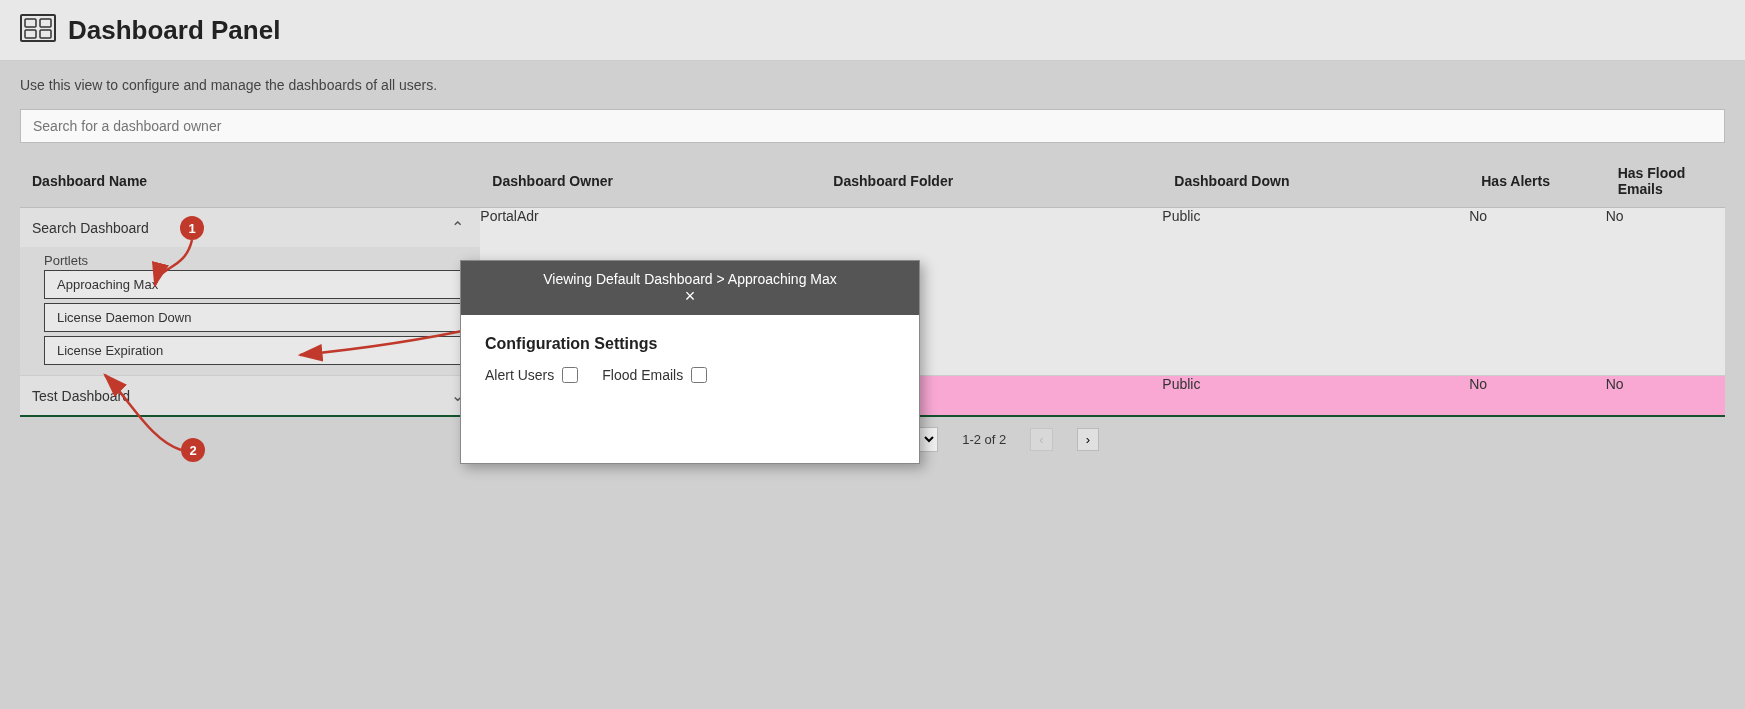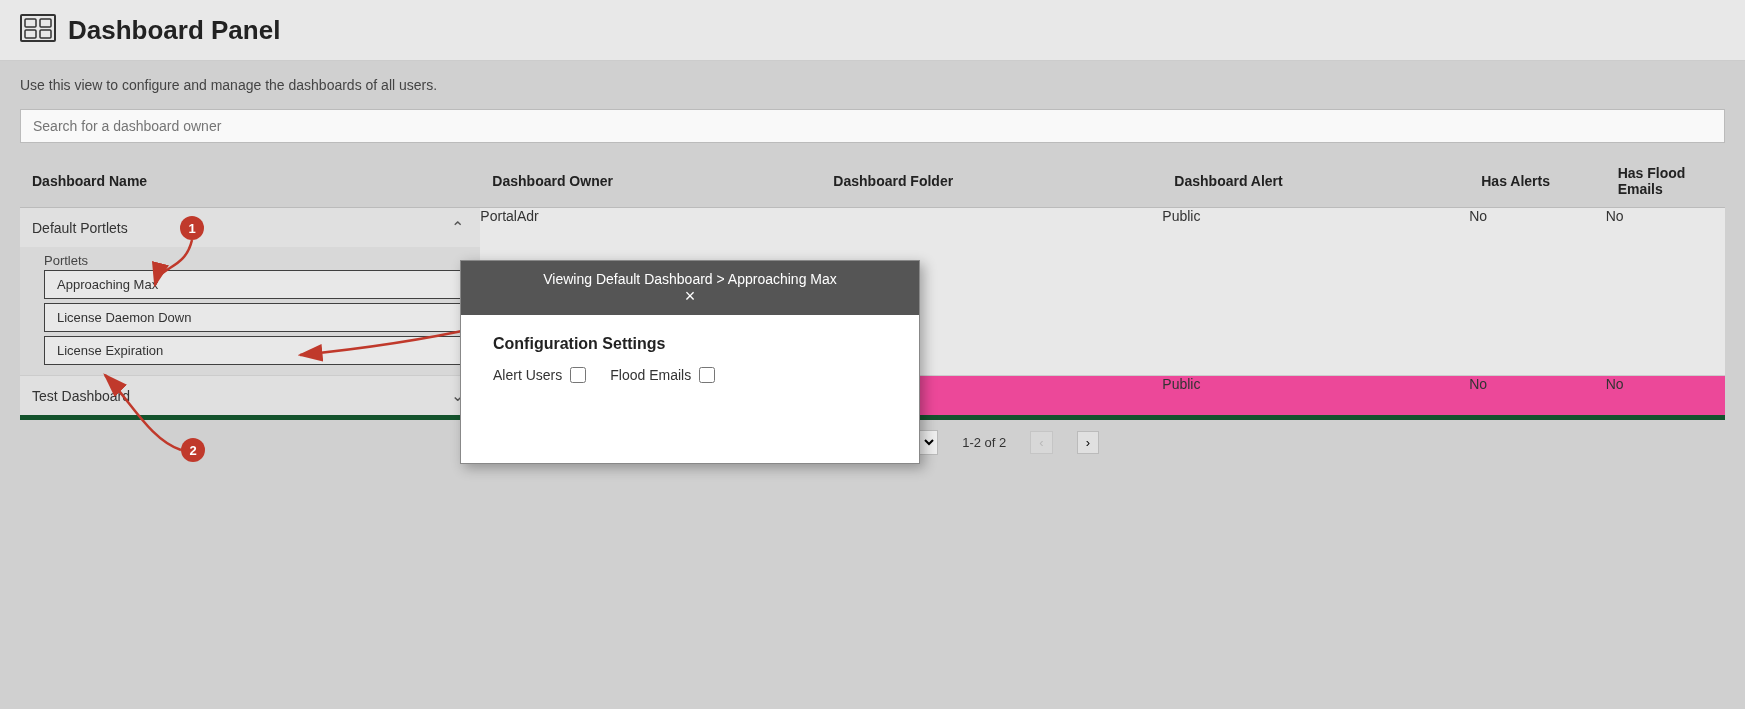--- a/index.html
+++ b/index.html
@@ -127,22 +127,22 @@
       background: #e8e8e8;
       border: 1px solid #404040;
       padding: 6px 12px;
       margin-bottom: 4px;
       font-size: 13px;
       color: #333;
       cursor: pointer;
     }
     
     .row-test {
-      background: #ec4899;
-      border-bottom: 5px solid #14532d;
+      background: #f9a8d4;
+      border-bottom: 2px solid #14532d;
     }
     
     .pagination-bar {
       padding: 10px 20px;
       text-align: center;
       font-size: 13px;
       color: #333;
       display: flex;
       align-items: center;
       justify-content: center;
@@ -213,21 +213,21 @@
     }
     .modal-close {
       background: none;
       border: none;
       color: white;
       font-size: 18px;
       cursor: pointer;
       line-height: 1;
     }
     .modal-body {
-      padding: 20px 32px;
+      padding: 20px 24px;
     }
     .modal-section-title {
       font-size: 16px;
       font-weight: bold;
       color: #222;
       margin-bottom: 14px;
     }
     .modal-settings-row {
       display: flex;
       align-items: center;
@@ -278,32 +278,32 @@
     <input class="search-input" type="text" value="" placeholder="Search for a dashboard owner" style="">
   </div>
 
   <div class="table-container">
     <table class="data-table">
       <thead>
         <tr>
           <th class="col-name">Dashboard Name</th>
           <th class="col-owner">Dashboard Owner</th>
           <th class="col-folder">Dashboard Folder</th>
-          <th class="col-type">Dashboard Alert</th>
+          <th class="col-type">Dashboard Down</th>
           <th class="col-alerts">Has Alerts</th>
           <th class="col-flood">Has Flood Emails</th>
         </tr>
       </thead>
       <tbody>
 
         <tr class="row-main">
           <td class="col-name row-name-cell">
 
             <div class="dashboard-name-row">
-              <span>Default Portlets</span>
+              <span>Search Dashboard</span>
               <button class="chevron-btn">⌃</button>
             </div>
 
             <div class="portlets-section">
               <div class="portlets-label">Portlets</div>
               <div class="portlet-item">Approaching Max</div>
               <div class="portlet-item">License Daemon Down</div>
               <div class="portlet-item">License Expiration</div>
             </div>
           </td>

